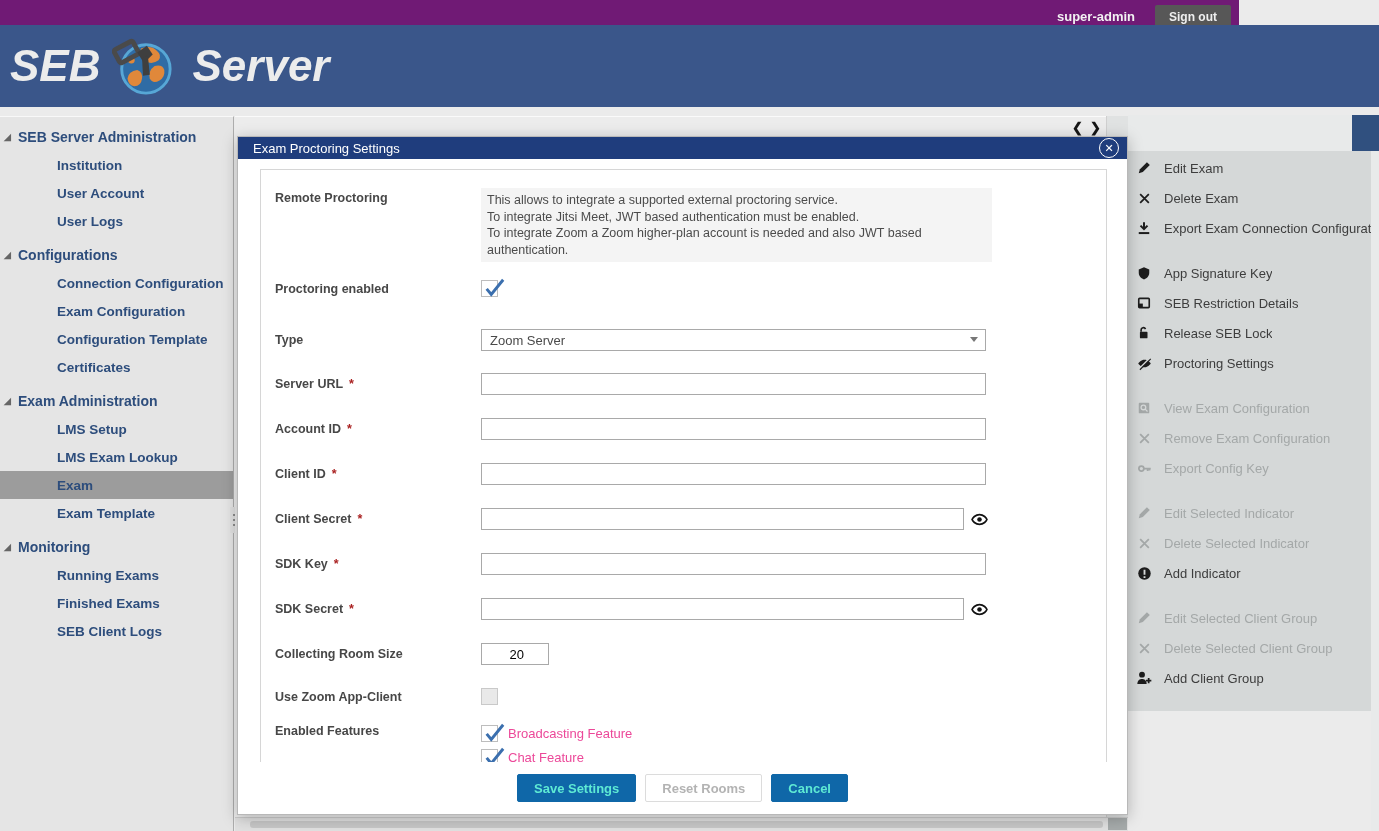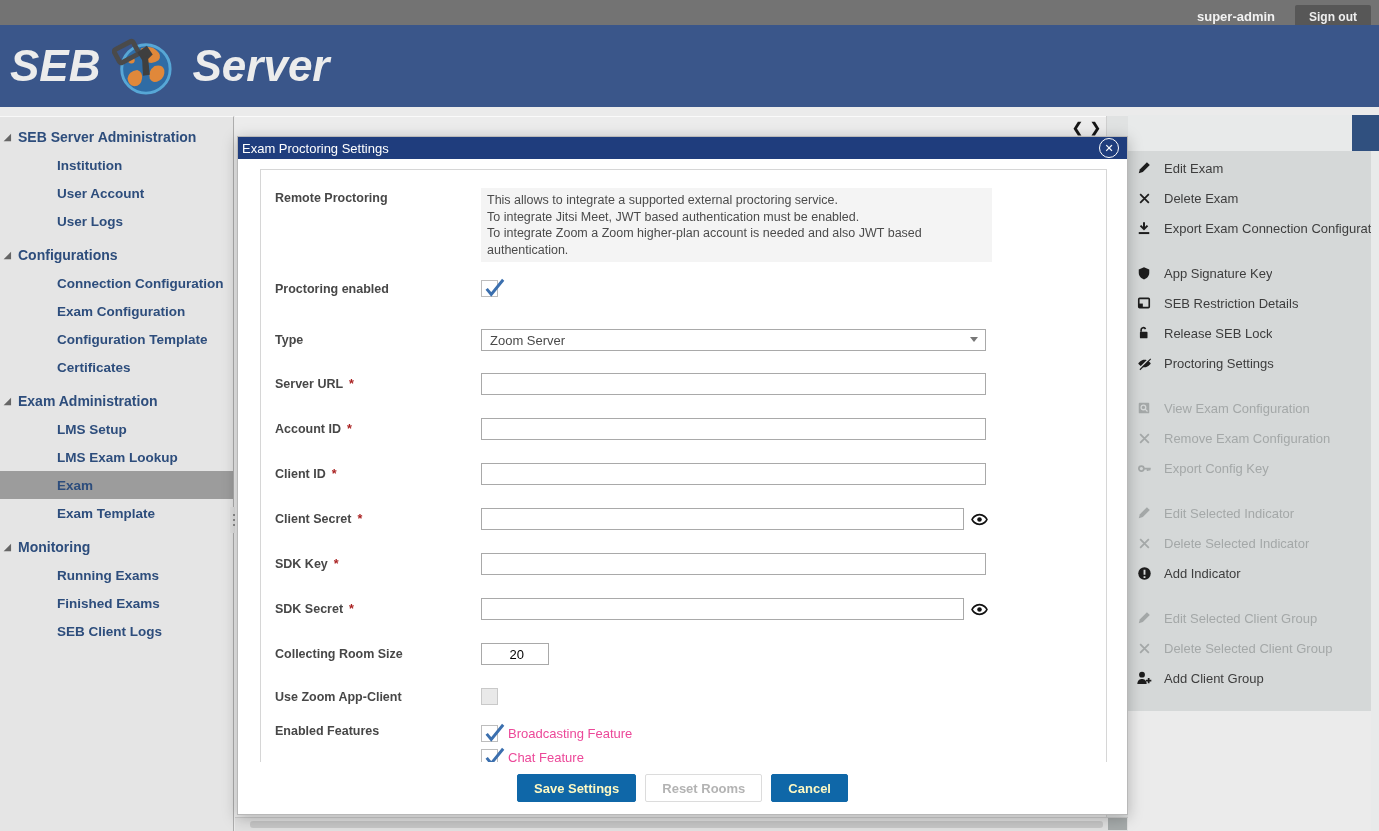--- a/index.html
+++ b/index.html
@@ -1,20 +1,20 @@
 <!DOCTYPE html>
 <html><head>
 <meta charset="utf-8">
 <style>
   * { margin:0; padding:0; box-sizing:border-box; }
   html,body { width:1379px; height:831px; overflow:hidden; font-family:"Liberation Sans", sans-serif; }
   #app { position:relative; width:1379px; height:831px; background:#ebebeb; }
 
   
-  .topbar { position:absolute; left:0; top:0; width:1379px; height:33px; background:#737373; display:flex; align-items:center; justify-content:flex-end; }
+  .topbar { position:absolute; left:0; top:0; width:1239px; height:33px; background:#701a75; display:flex; align-items:center; justify-content:flex-end; }
   .topbar .username { color:#f2f2f2; font-size:13px; font-weight:bold; margin-right:20px; }
   .signout-btn { margin-right:8px; background:#575757; color:#efefef; font-size:12px; font-weight:bold; border:none; padding:5px 14px; border-radius:2px; cursor:pointer; font-family:"Liberation Sans",sans-serif; }
 
   
   .banner { position:absolute; left:0; top:25px; width:1379px; height:82px; background:#3a568a; display:flex; align-items:center;font-style:italic; }
   .banner .brand { color:#ececec; font-size:44px; font-weight:bold; letter-spacing:0px; }
   .banner .brand-left { margin-left:10px; }
   .banner .brand-right { margin-left:18px; }
   .banner-logo { width:62px; height:62px; margin-left:12px; }
 
@@ -43,21 +43,21 @@
   .action-panel { position:absolute; left:1128px; top:151px; width:243px; height:560px; background:#d5d8d8; padding-top:2px; overflow:hidden; }
   .panel-group { margin-bottom:15px; }
   .panel-item { height:30px; display:flex; align-items:center; cursor:pointer; color:#3d3d3d; font-size:13px; }
   .panel-item .p-icon { width:16px; height:16px; margin-left:8px; flex:0 0 16px; display:flex; align-items:center; justify-content:center; color:#1d1d1d; }
   .panel-item .p-label { margin-left:12px; white-space:nowrap; overflow:hidden; }
   .panel-item.disabled { color:#a4a8a8; cursor:default; }
   .panel-item.disabled .p-icon { color:#a4a8a8; }
 
   
   .dialog { position:absolute; left:237px; top:136px; width:891px; height:679px; background:#ffffff; border:1px solid #b8b8b8; box-shadow:0 3px 14px rgba(0,0,0,0.25); }
-  .dialog-titlebar { position:absolute; left:0; top:0; right:0; height:22px; background:#1f3d7d; color:#ffffff; font-size:13px; display:flex; align-items:center; padding-left:4px; }
+  .dialog-titlebar { position:absolute; left:0; top:0; right:0; height:22px; background:#1f3d7d; color:#ffffff; font-size:13px; display:flex; align-items:center; padding-left:15px; }
   .dialog-close { position:absolute; right:8px; top:1px; width:20px; height:20px; border:1px solid #ffffff; border-radius:50%; color:#ffffff; display:flex; align-items:center; justify-content:center; font-size:11px; cursor:pointer; line-height:1; }
   .dialog-body { position:absolute; left:22px; top:32px; width:847px; height:594px; border:1px solid #d6d6d6; background:#ffffff; overflow:hidden; padding:18px 14px 0 14px; }
 
   .form-row { display:flex; align-items:center; margin-bottom:23px; }
   .form-row.top { align-items:flex-start; }
   .form-label { width:206px; flex:0 0 206px; font-size:12.5px; font-weight:bold; color:#474747; }
   .req { color:#aa2222; font-weight:bold; margin-left:6px; }
   .info-block { width:511px; background:#f4f4f4; color:#4b4b4b; font-size:12.5px; line-height:16.5px; padding:4px 6px; }
   .txt-input { width:505px; height:22px; border:1px solid #a9a9a9; background:#fff; font-size:13px; padding:0 5px; font-family:"Liberation Sans",sans-serif; }
   .txt-input.secret { width:483px; }
@@ -68,21 +68,21 @@
 
   .cbx { position:relative; width:17px; height:17px; border:1px solid #bdbdbd; background:#fff; cursor:pointer; flex:0 0 17px; }
   .cbx.unchecked { background:#e9e9e9; border-color:#c9c9c9; }
   .cbx.checked svg { position:absolute; left:1px; top:-4px; overflow:visible; }
   .feature-line { display:flex; align-items:center; height:24px; }
   .feature-line .f-label { margin-left:10px; font-size:13px; color:#ec4899; }
   .features-col { display:flex; flex-direction:column; }
 
   .dialog-footer { position:absolute; left:0; bottom:0; width:100%; height:52px; display:flex; align-items:center; justify-content:center; gap:9px; background:#fff; }
   .btn { height:28px; padding:0 16px; font-size:13px; font-weight:bold; border-radius:2px; cursor:pointer; font-family:"Liberation Sans",sans-serif; border:1px solid transparent; }
-  .btn.primary { background:#0f67a8; color:#fef9c3; border-color:#0f67a8;text-align:right; }
+  .btn.primary { background:#0f67a8; color:#5eead4; border-color:#0f67a8;text-align:right; }
   .btn.disabled { background:#ffffff; color:#b3b3b3; border:1px solid #dcdcdc; cursor:default; }
 </style>
 </head>
 <body>
 
 <div id="app">
 
   <div class="topbar">
     <span class="username">super-admin</span>
     <button class="signout-btn">Sign out</button>

